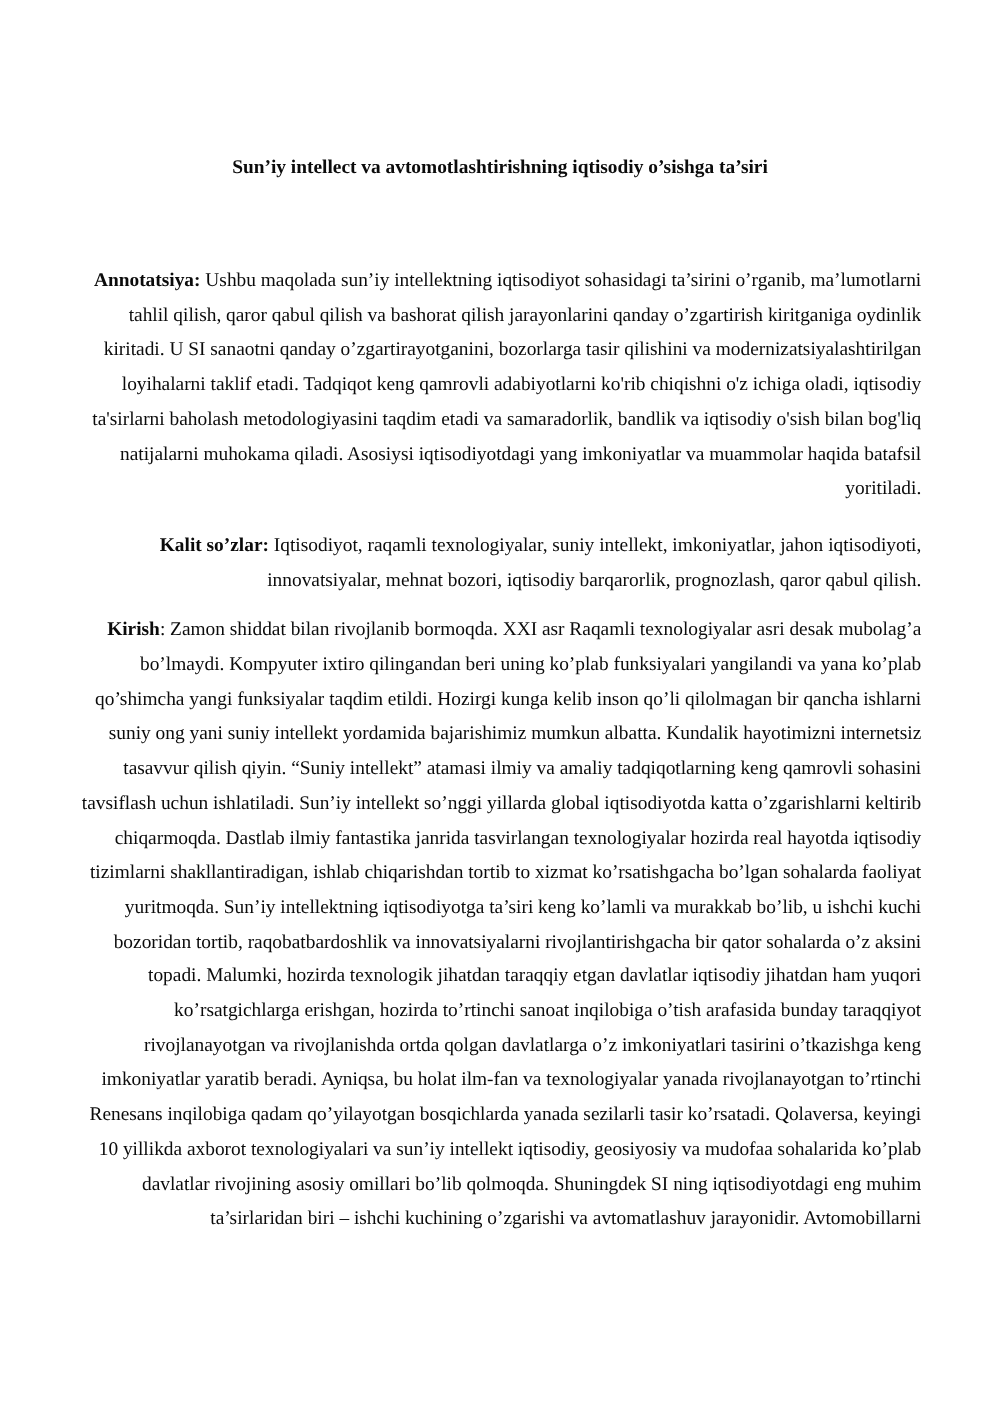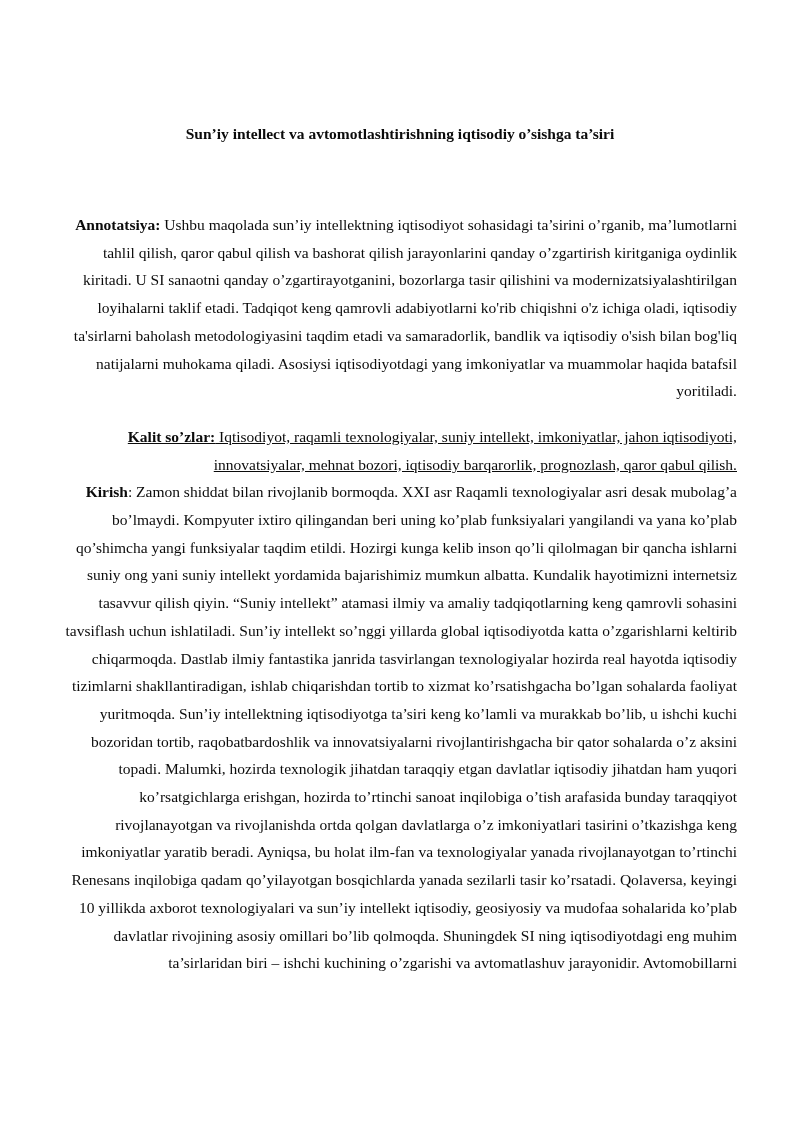--- a/index.html
+++ b/index.html
@@ -32,24 +32,23 @@
       margin: 0;
     }
     .para strong {
       font-weight: bold;
     }
     .annotation {
       margin-top: 67px;
     }
     .keywords {
       margin-top: 18px;
-      text-decoration: underline;
     }
     .intro {
-      margin-top: 0;
+      margin-top: 12px;
     }
   </style>
 </head>
 <body>
 
 <div class="page">
 
   <h1 class="doc-title">Sun’iy intellect va avtomotlashtirishning iqtisodiy o’sishga ta’siri</h1>
 
   <p class="para annotation"><strong>Annotatsiya:</strong><span> Ushbu maqolada sun’iy intellektning iqtisodiyot sohasidagi ta’sirini o’rganib, ma’lumotlarni tahlil qilish, qaror qabul qilish va bashorat qilish jarayonlarini qanday o’zgartirish kiritganiga oydinlik kiritadi. U SI sanaotni qanday o’zgartirayotganini, bozorlarga tasir qilishini va modernizatsiyalashtirilgan loyihalarni taklif etadi. Tadqiqot keng qamrovli adabiyotlarni ko'rib chiqishni o'z ichiga oladi, iqtisodiy ta'sirlarni baholash metodologiyasini taqdim etadi va samaradorlik, bandlik va iqtisodiy o'sish bilan bog'liq natijalarni muhokama qiladi. Asosiysi iqtisodiyotdagi yang imkoniyatlar va muammolar haqida batafsil yoritiladi.</span></p>

